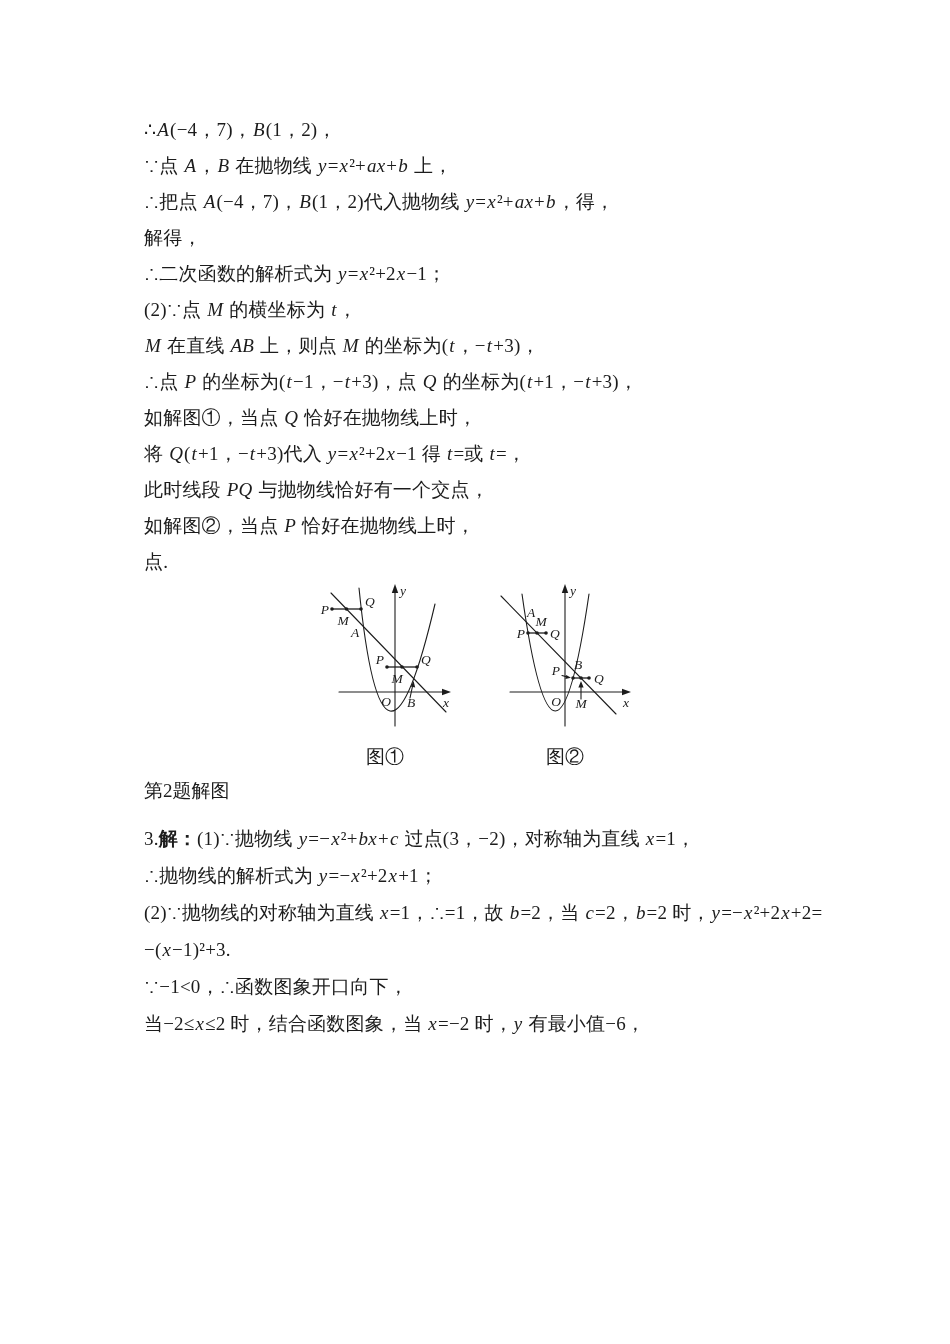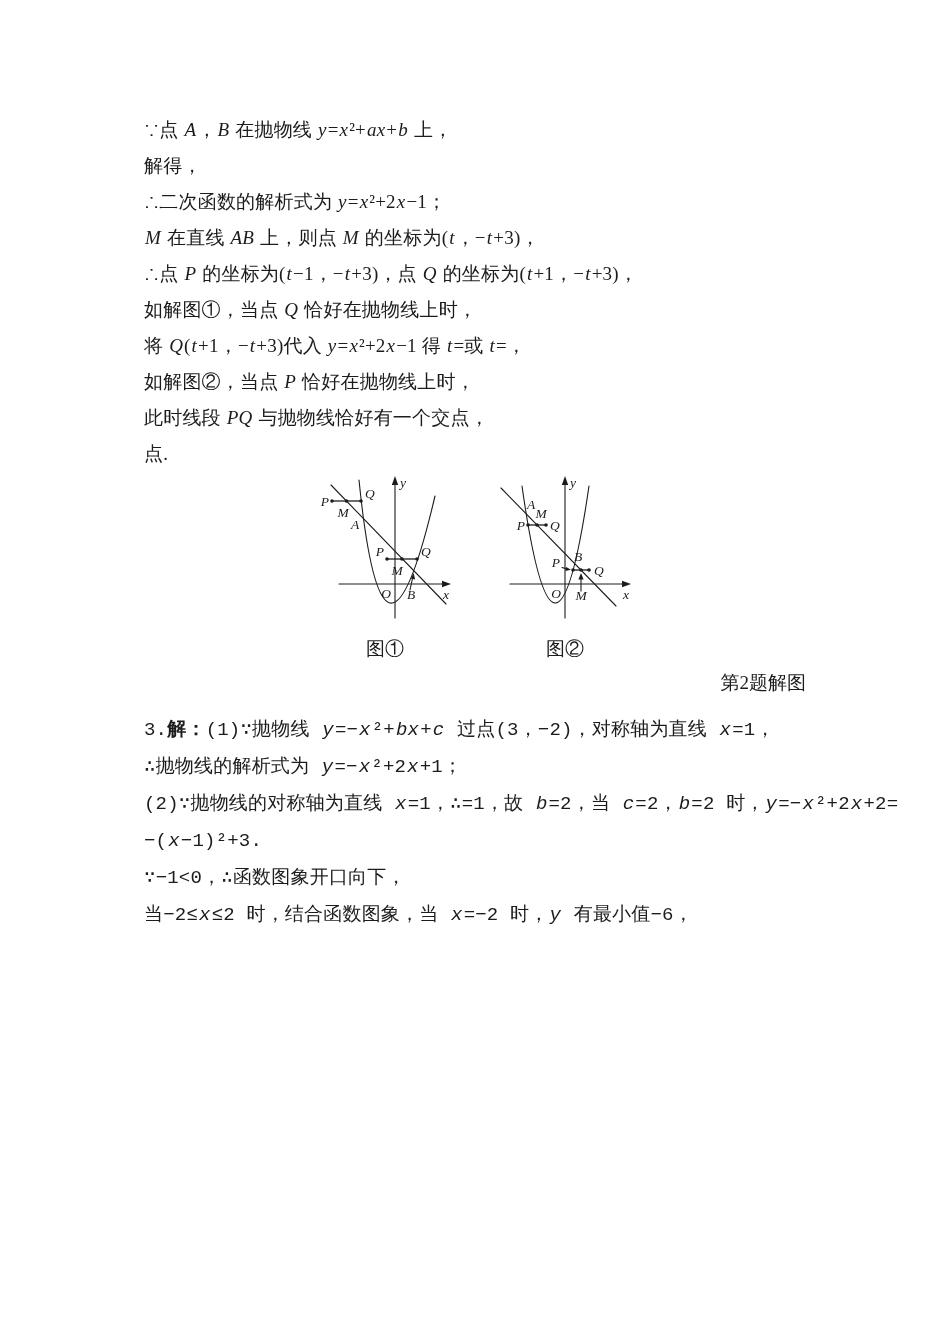--- a/index.html
+++ b/index.html
@@ -12,44 +12,47 @@
   .line{
     font-size:19px;line-height:36px;height:36px;
     white-space:nowrap;letter-spacing:0.2px;
   }
   #part2 .line{line-height:37px;height:37px;}
   .line i{font-style:italic;padding:0 1px;}
   .line .bold{font-weight:bold;}
   .figure-row{display:flex;justify-content:center;gap:20px;margin-top:0;}
   .figure-col{display:flex;flex-direction:column;align-items:center;}
   .fig-caption{font-size:19px;line-height:22px;margin-top:16px;}
-  .group-caption{text-align:right;font-size:19px;line-height:22px;margin-top:12px;}
-  #part2{margin-top:18px;font-family:Liberation Mono, monospace;}
+  .group-caption{text-align:left;font-size:19px;line-height:22px;margin-top:12px;}
+  #part2{margin-top:18px;}
   svg{display:block;}
   svg .curve{fill:none;stroke:#1c1c1c;stroke-width:1.1;stroke-linecap:round;}
   svg .seg{stroke:#1c1c1c;stroke-width:1.3;}
   svg .lbl{font-family:"Liberation Serif","DejaVu Serif",serif;font-style:italic;font-size:13.5px;fill:#1c1c1c;}
   svg .dot{fill:#1c1c1c;}
   svg .head{fill:#1c1c1c;}
 </style>
 </head>
 <body>
 
 <div class="doc">
 
   <div id="part1">
+      <div class="line"><span>∴<i>A</i>(−4，7)，<i>B</i>(1，2)，</span></div>
       <div class="line"><span>∵点 <i>A</i>，<i>B</i> 在抛物线 <i>y</i>=<i>x</i>²+<i>ax</i>+<i>b</i> 上，</span></div>
+      <div class="line"><span>∴把点 <i>A</i>(−4，7)，<i>B</i>(1，2)代入抛物线 <i>y</i>=<i>x</i>²+<i>ax</i>+<i>b</i>，得，</span></div>
       <div class="line"><span>解得，</span></div>
       <div class="line"><span>∴二次函数的解析式为 <i>y</i>=<i>x</i>²+2<i>x</i>−1；</span></div>
+      <div class="line"><span>(2)∵点 <i>M</i> 的横坐标为 <i>t</i>，</span></div>
       <div class="line"><span><i>M</i> 在直线 <i>AB</i> 上，则点 <i>M</i> 的坐标为(<i>t</i>，−<i>t</i>+3)，</span></div>
       <div class="line"><span>∴点 <i>P</i> 的坐标为(<i>t</i>−1，−<i>t</i>+3)，点 <i>Q</i> 的坐标为(<i>t</i>+1，−<i>t</i>+3)，</span></div>
       <div class="line"><span>如解图①，当点 <i>Q</i> 恰好在抛物线上时，</span></div>
       <div class="line"><span>将 <i>Q</i>(<i>t</i>+1，−<i>t</i>+3)代入 <i>y</i>=<i>x</i>²+2<i>x</i>−1 得 <i>t</i>=或 <i>t</i>=，</span></div>
+      <div class="line"><span>此时线段 <i>PQ</i> 与抛物线恰好有一个交点，</span></div>
       <div class="line"><span>如解图②，当点 <i>P</i> 恰好在抛物线上时，</span></div>
-      <div class="line"><span>此时线段 <i>PQ</i> 与抛物线恰好有一个交点，</span></div>
       <div class="line"><span>点.</span></div>
     </div>
 
   <div class="figure-row">
 
     <div class="figure-col">
       <svg width="160" height="150" viewBox="0 0 160 150">
 
         <line class="curve" x1="34" y1="112" x2="141" y2="112"></line>
         <polygon class="head" points="146,112 137,108.8 137,115.2"></polygon>

